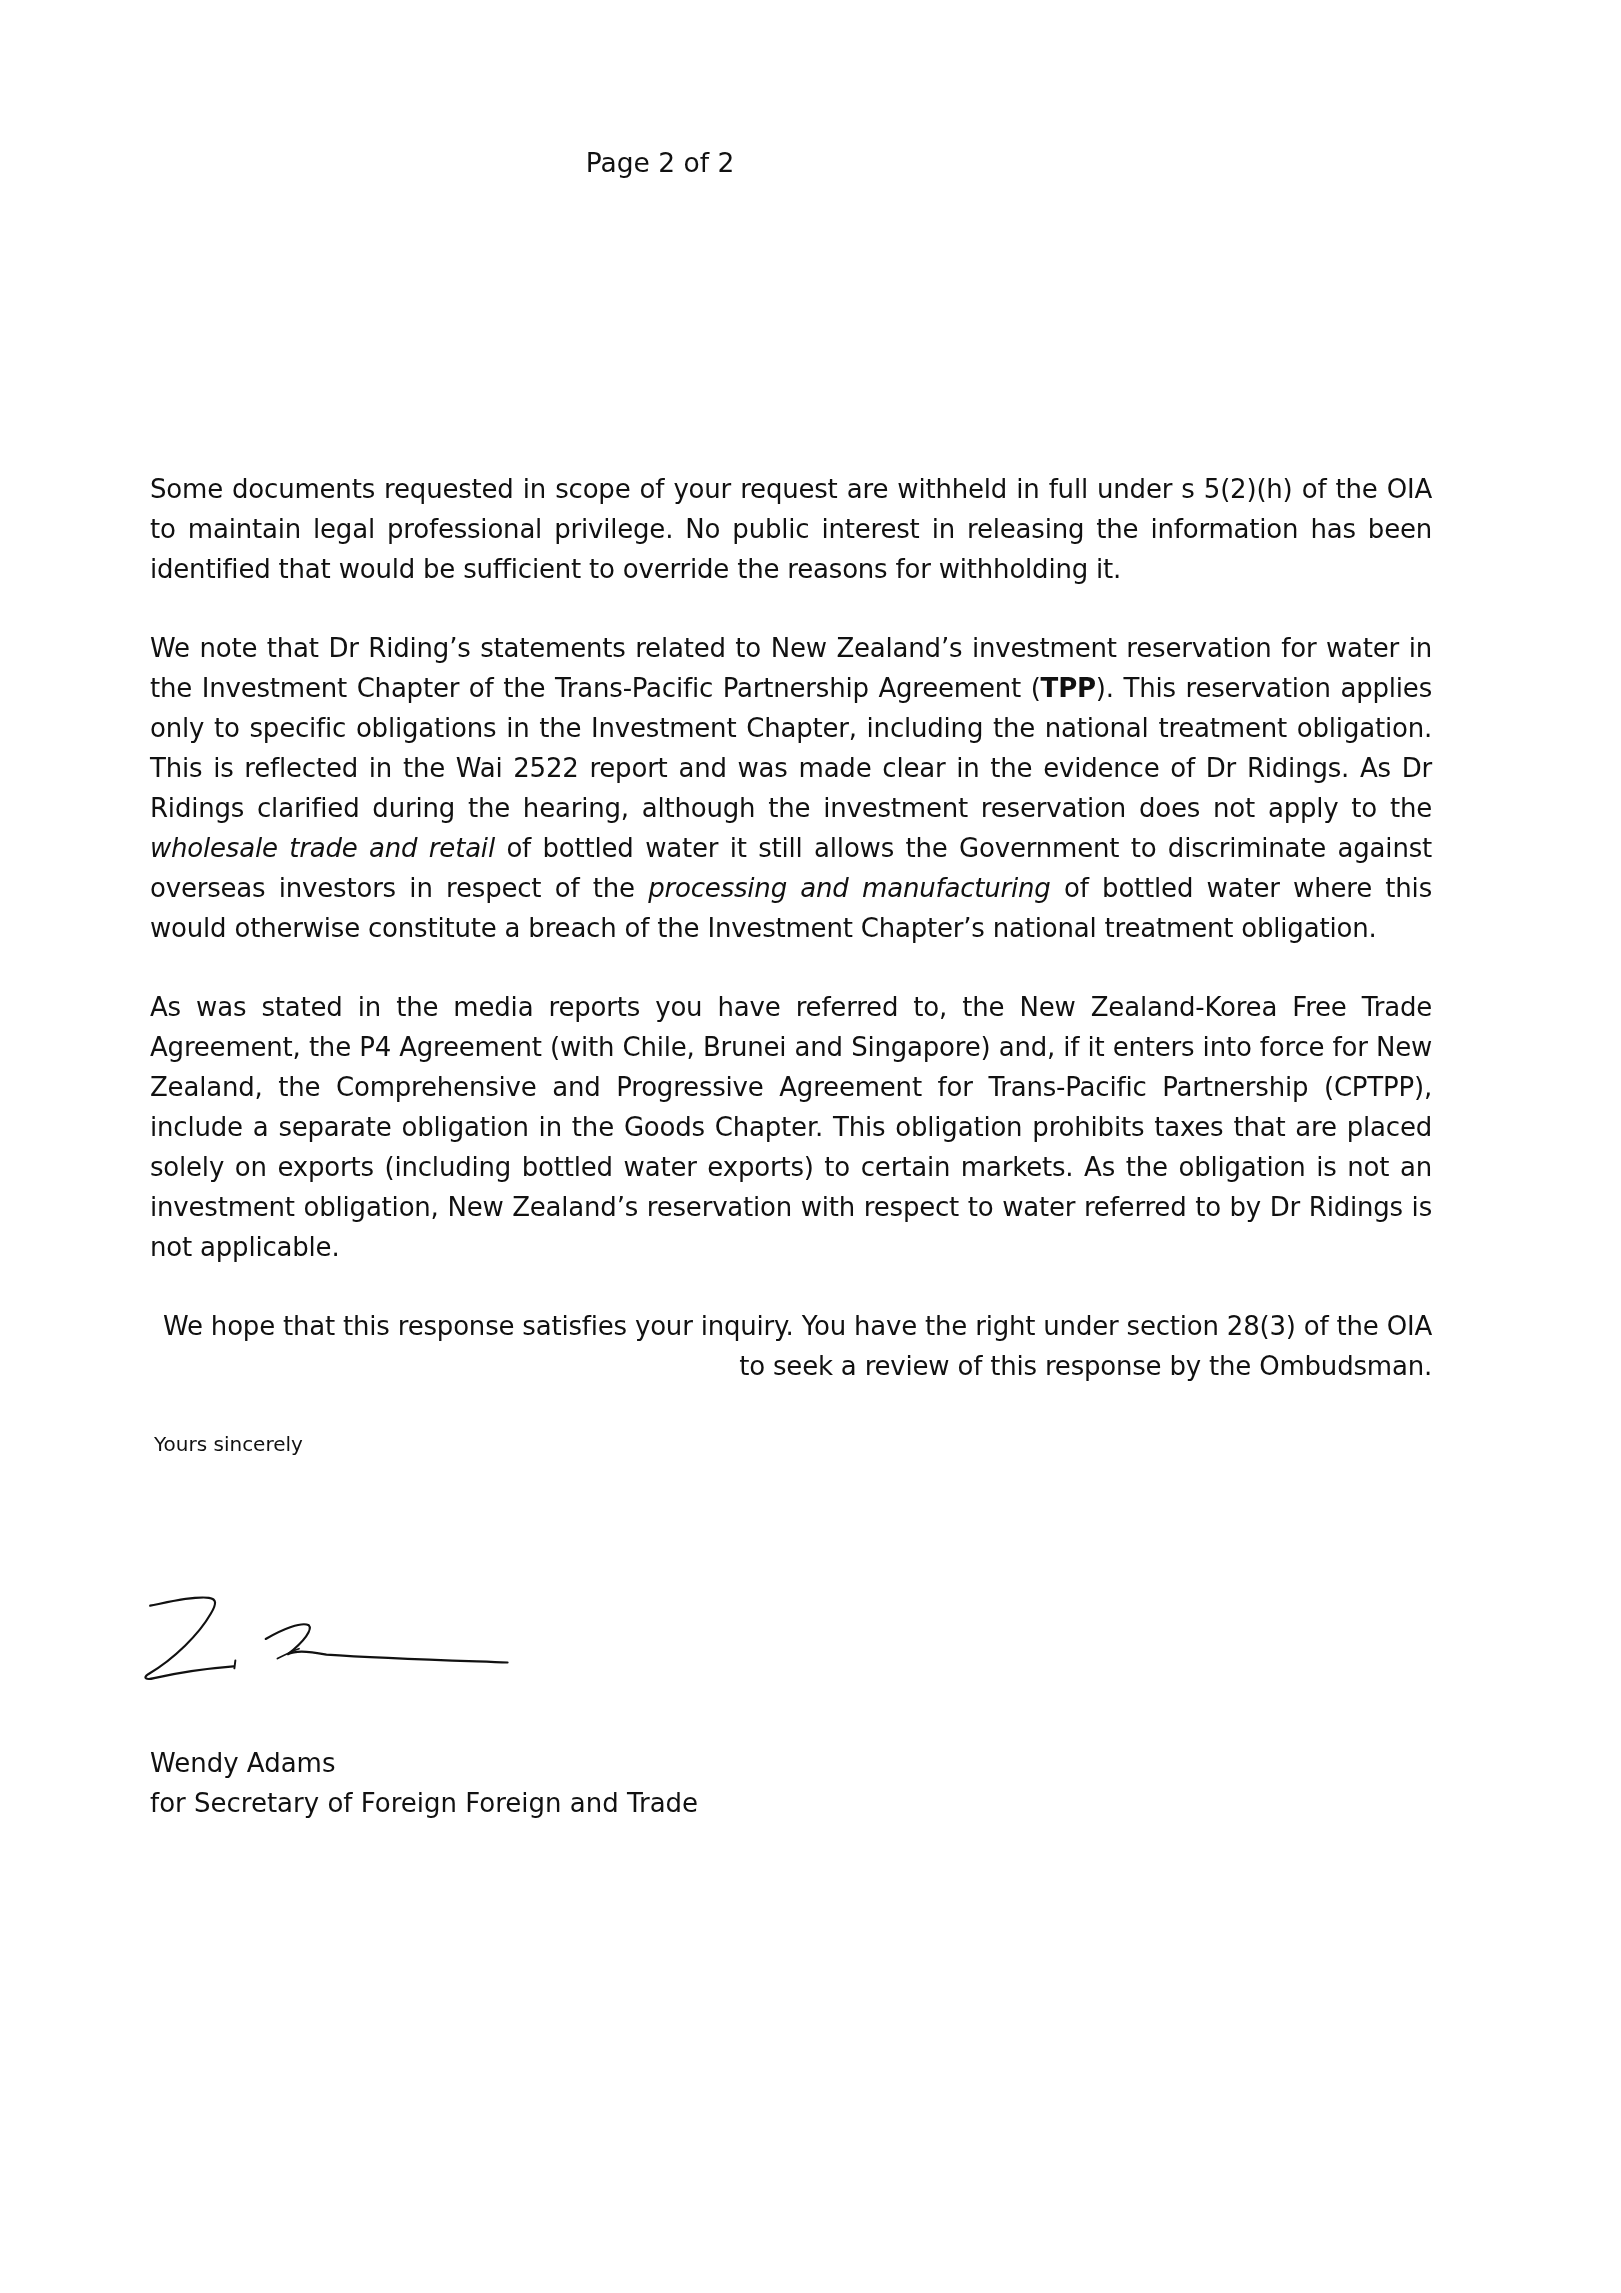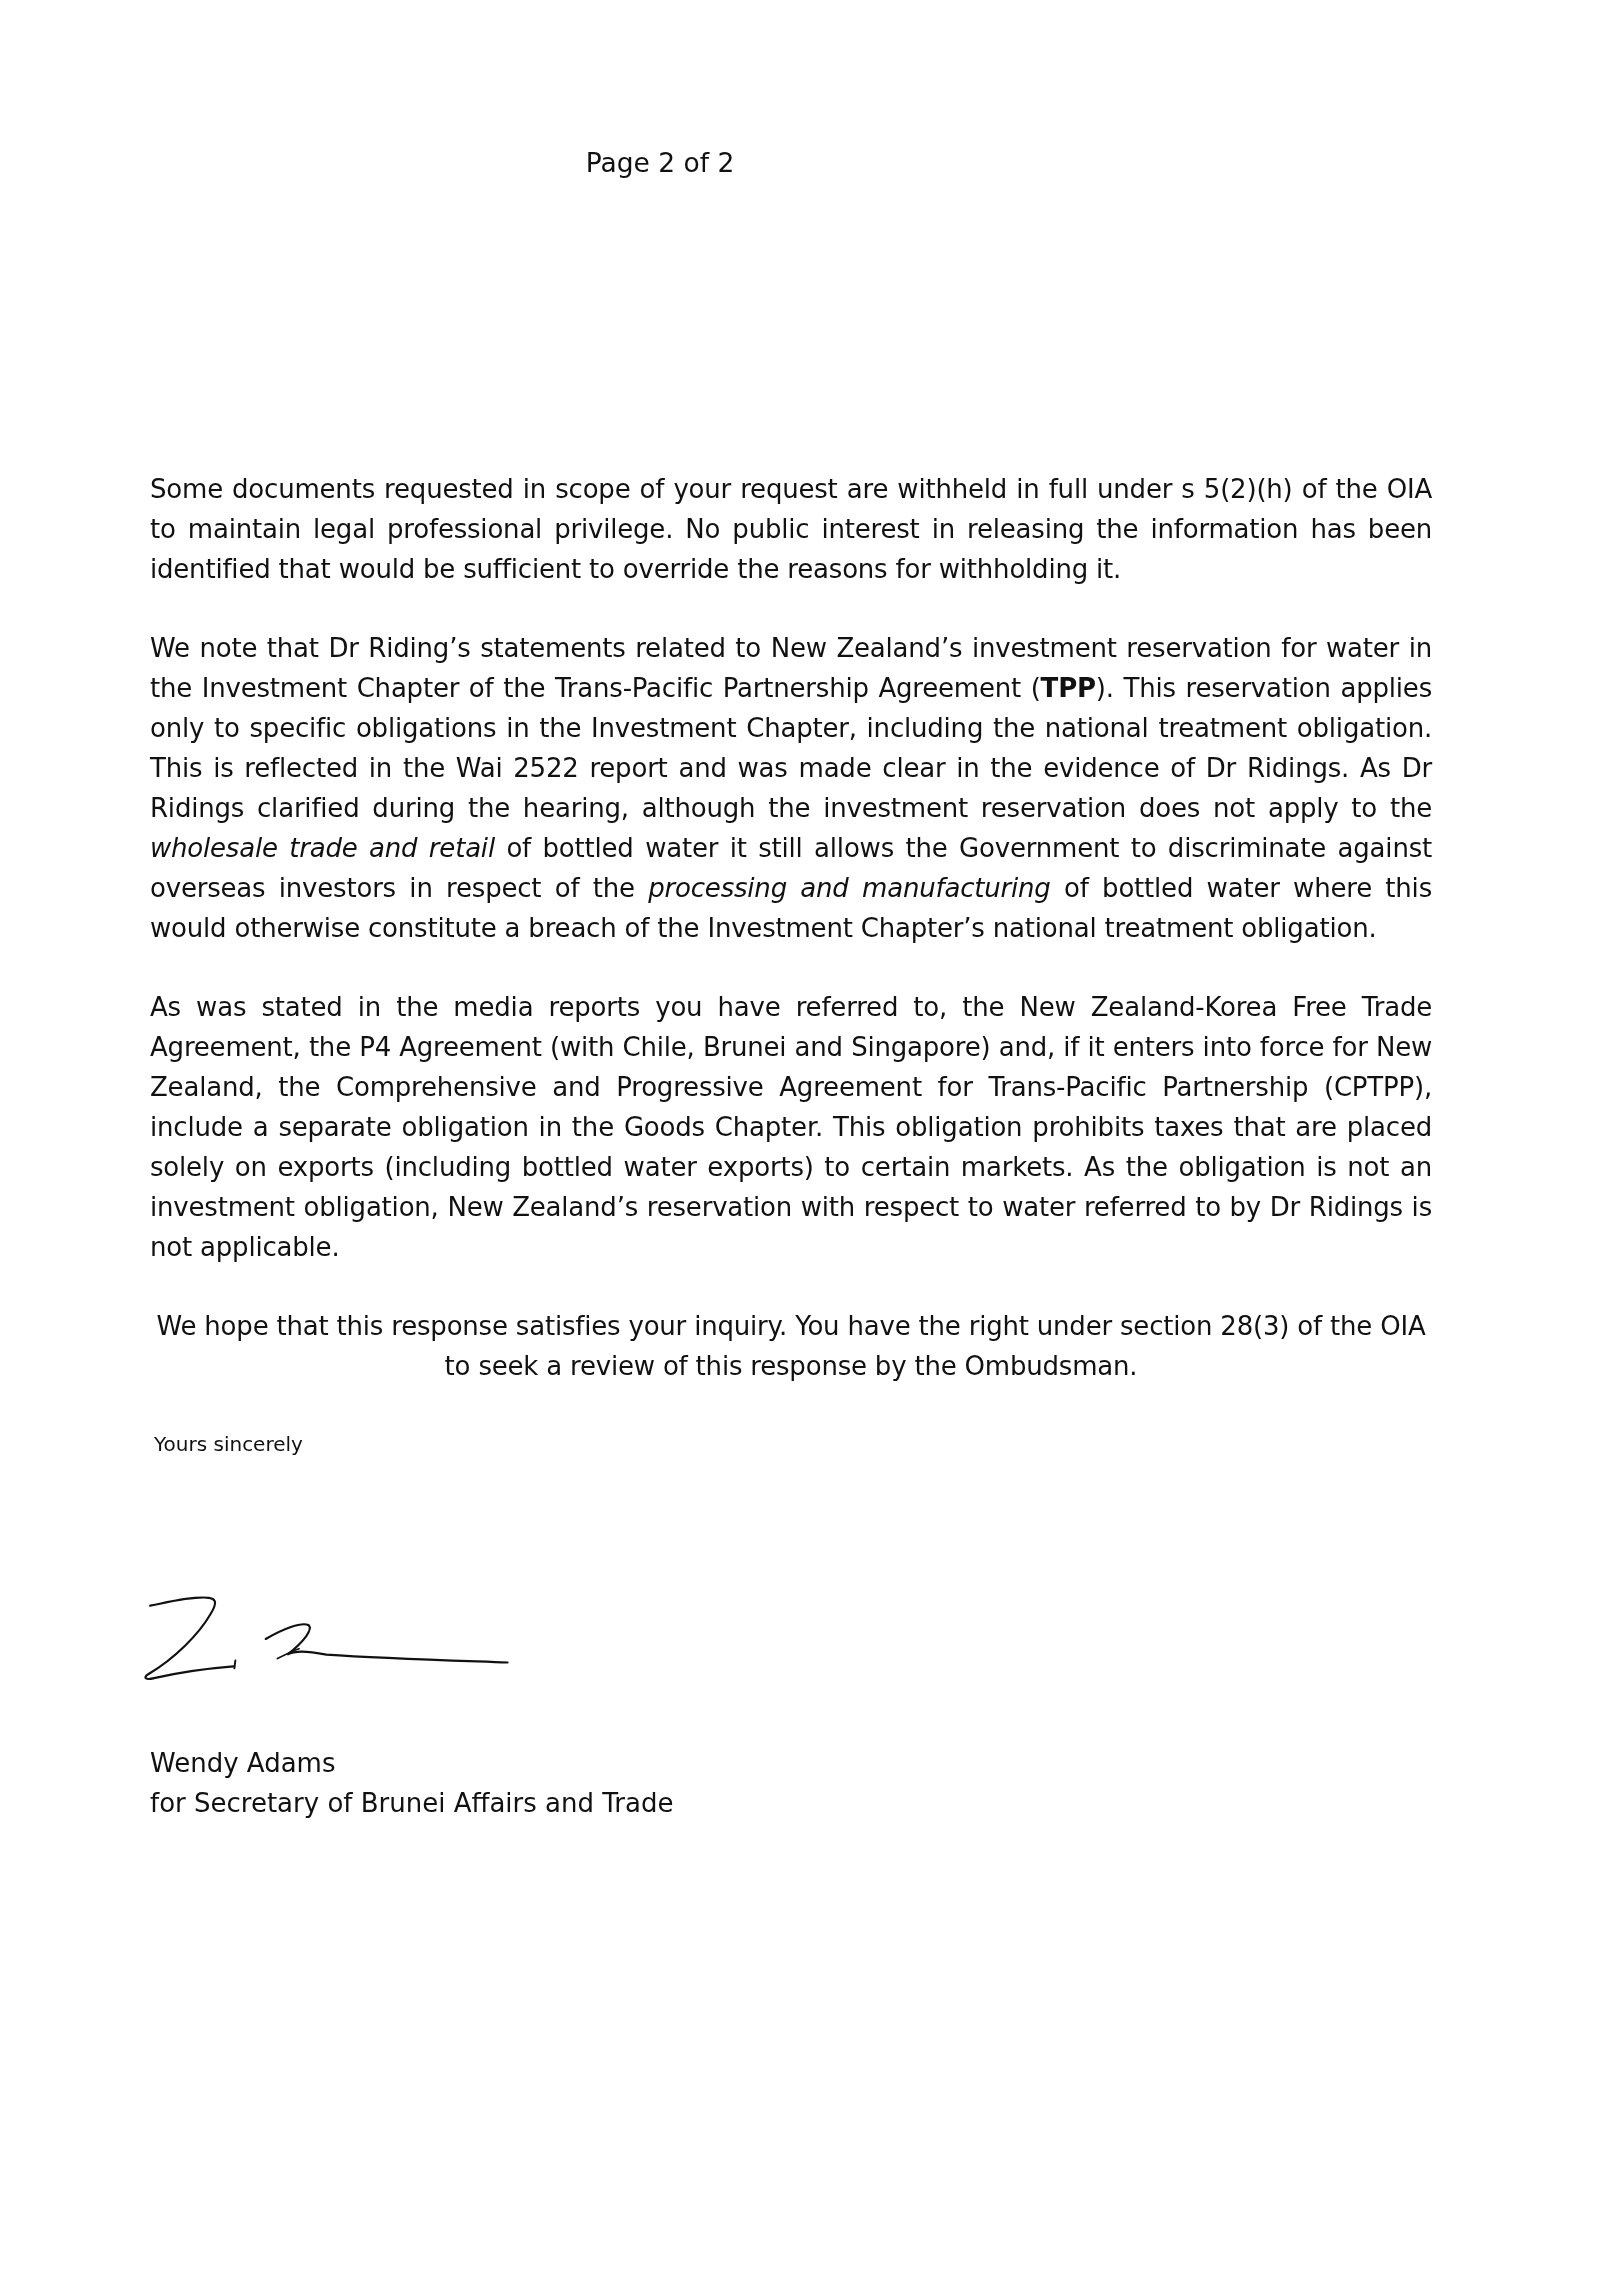--- a/index.html
+++ b/index.html
@@ -30,21 +30,21 @@
       top: 469px;
       width: 1282px;
     }
     .para {
       margin: 0 0 39px 0;
       font-size: 26px;
       line-height: 40px;
       text-align: justify;
       letter-spacing: -0.2px;
     }
-    .para.last-left { text-align: center; }
+    .para.last-left { text-align: right; }
     .para em { font-style: italic; }
     .para strong { font-weight: bold; }
     .closing {
       margin: 4px;
       font-size: 20px;
       line-height: 39px;
     }
     .signature {
       position: absolute;
       left: 140px;
@@ -80,15 +80,15 @@
 
 <svg class="signature" viewBox="0 0 420 96" xmlns="http://www.w3.org/2000/svg">
   <path d="M10 16 C 30 12, 55 6, 70 8 C 78 9, 78 14, 72 24 C 60 45, 35 70, 8 86 C 2 90, 6 92, 14 90 C 40 84, 70 80, 95 78" fill="none" stroke="#111" stroke-width="2.2" stroke-linecap="round"></path>
   <path d="M97 72 L 96 80" fill="none" stroke="#111" stroke-width="2" stroke-linecap="round"></path>
   <path d="M128 50 C 145 40, 165 32, 172 36 C 176 40, 168 52, 150 66 C 158 62, 168 62, 190 66 C 250 70, 320 72, 375 74" fill="none" stroke="#111" stroke-width="2.2" stroke-linecap="round"></path>
   <path d="M140 70 C 148 66, 156 62, 162 60" fill="none" stroke="#111" stroke-width="1.8" stroke-linecap="round"></path>
 </svg>
 
 <div class="signer">
   <div>Wendy Adams</div>
-  <div>for Secretary of Brunei Affairs and Trade</div>
+  <div>for Secretary of Foreign Foreign and Trade</div>
 </div>
 
 
 </body></html>

